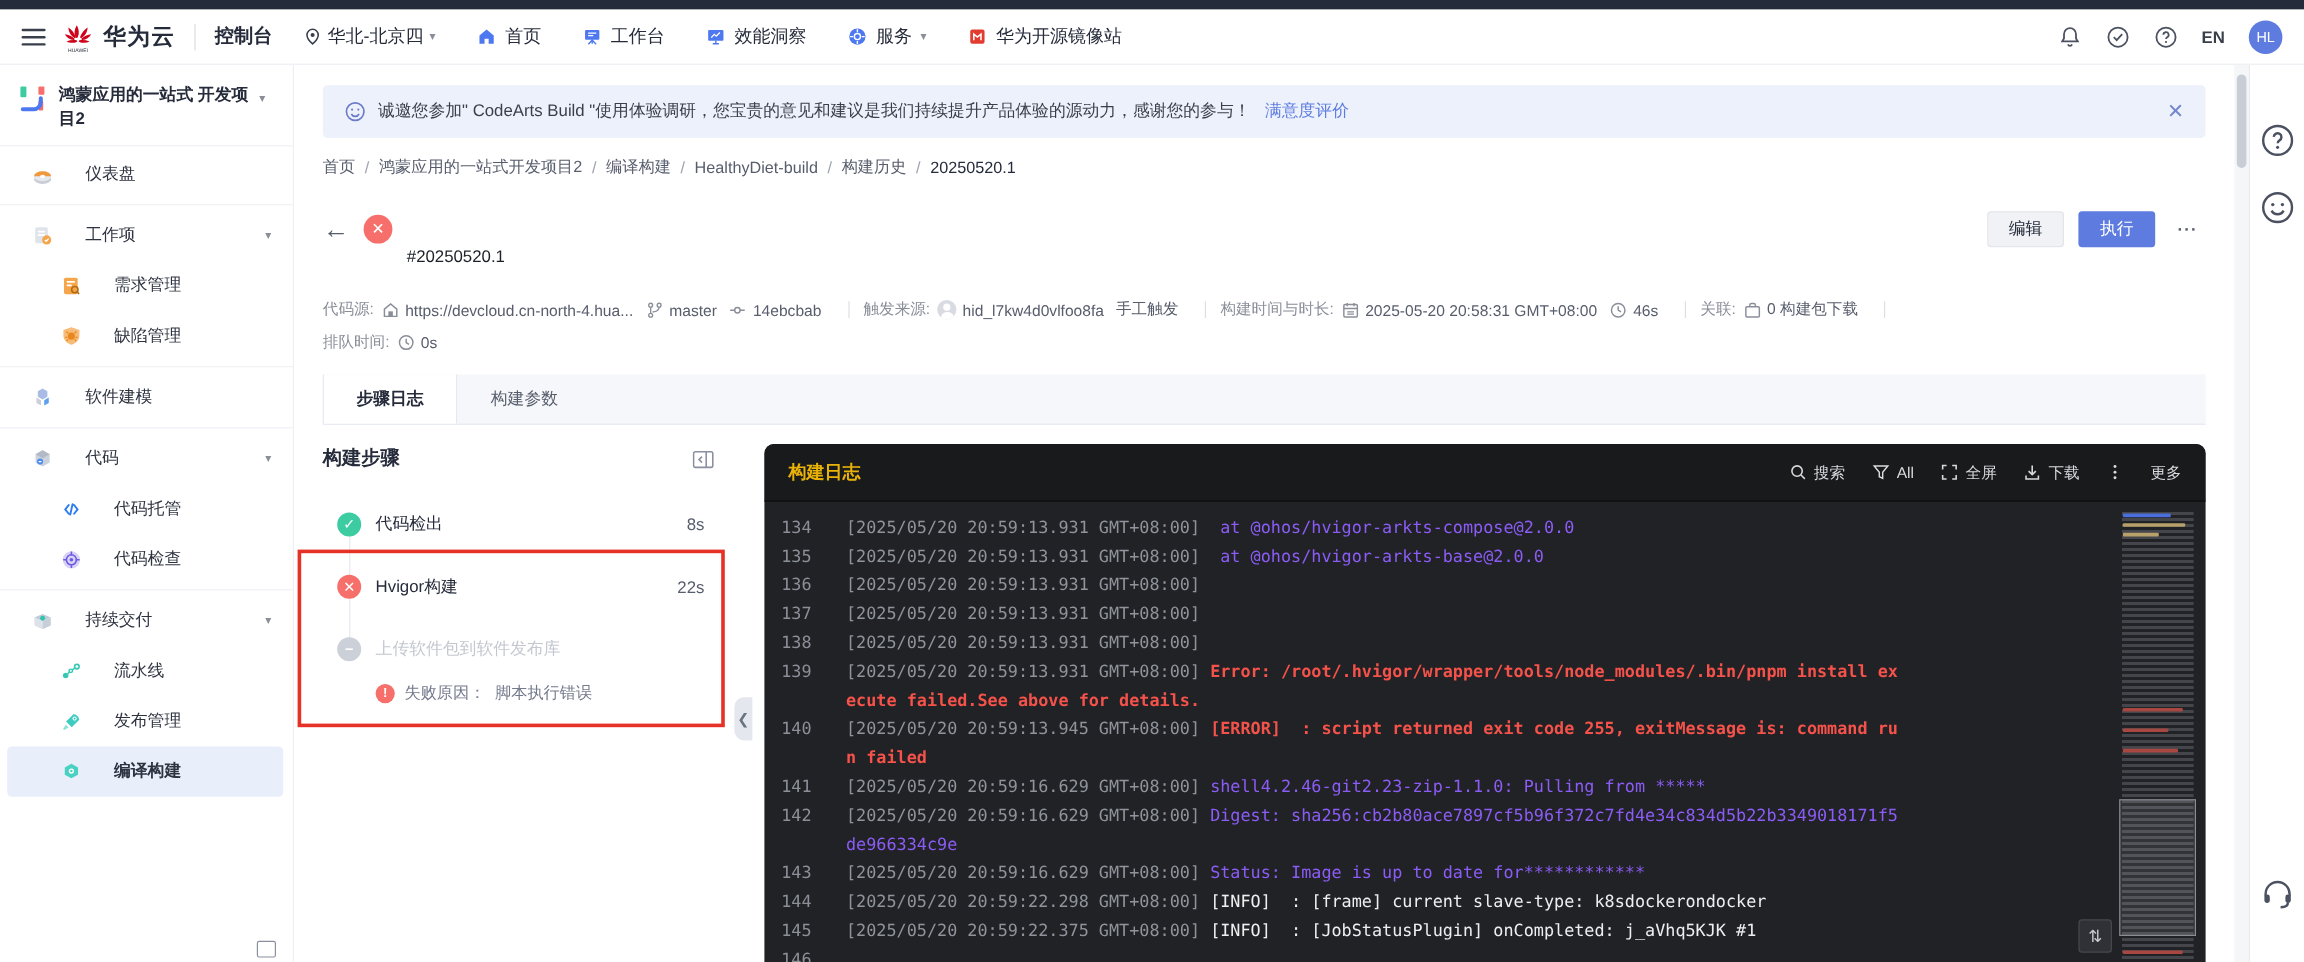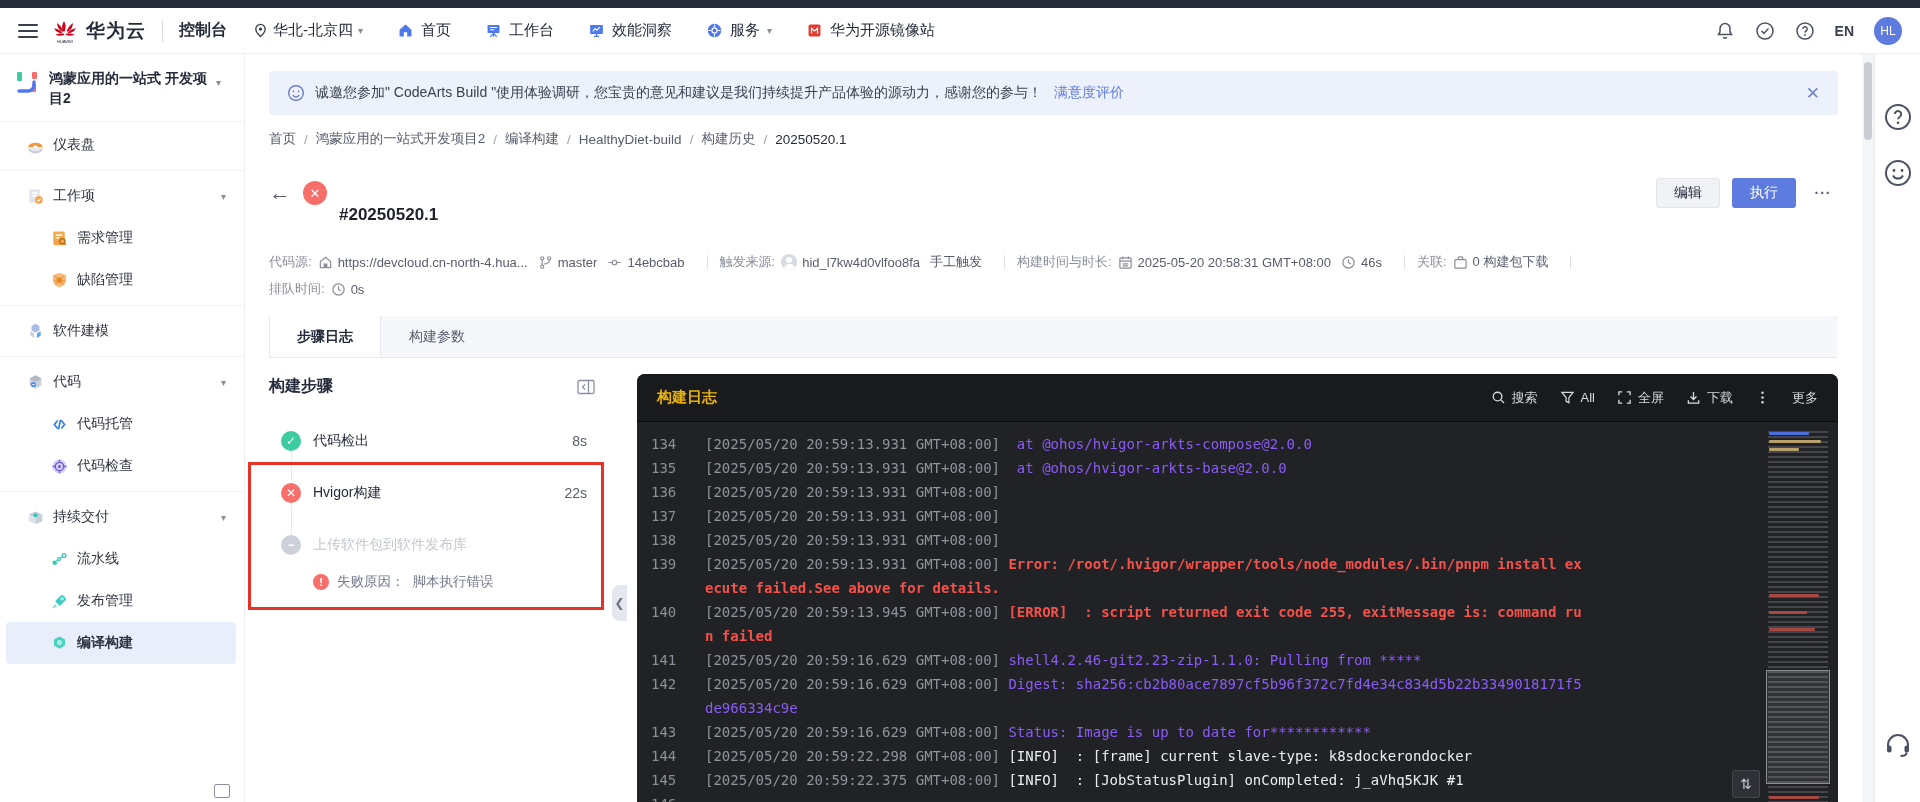--- a/index.html
+++ b/index.html
@@ -24,21 +24,21 @@
   .avatar { width:28px; height:28px; border-radius:50%; background:#5e7ce0; color:#fff; font-size:12px;
     display:flex; align-items:center; justify-content:center; cursor:pointer; }
   .chev { color:#8a8e99; font-size:10px; }
   
   .app { display:flex; height:748px; }
   .sidebar { width:245px; background:#fff; border-right:1px solid #eef0f4; flex:none; position:relative; }
   .proj { display:flex; align-items:flex-start; gap:9px; padding:15px 12px 13px 14px; border-bottom:1px solid #f0f1f5; cursor:pointer; }
   .proj-title { font-size:14px; font-weight:bold; line-height:1.4; width:158px; }
   .proj .chev { margin-top:8px; }
   .sb-list { padding-top:2px; }
-  .sb-row { height:42px; display:flex; align-items:center; gap:8px; padding-left:26px; font-size:14px; cursor:pointer; color:#2e3340; }
+  .sb-row { height:42px; display:flex; align-items:center; gap:26px; padding-left:26px; font-size:14px; cursor:pointer; color:#2e3340; }
   .sb-row.child { padding-left:50px; }
   .sb-row.active { background:#e9eefb; border-radius:4px; margin:0 8px 0 6px; padding-left:20px; font-weight:bold; }
   .sb-row.active.child { padding-left:44px; }
   .sb-row .sb-chev { margin-left:auto; margin-right:18px; }
   .sb-divider { height:1px; background:#f0f1f5; margin:4px 0; }
   .sb-ic { width:19px; height:19px; flex:none; }
   .sb-collapse { position:absolute; bottom:4px; left:214px; width:16px; height:14px; border:1.5px solid #8a90a0; border-radius:2px; cursor:pointer; }
   
   .main { flex:1; padding:0 24px; position:relative; overflow:hidden; }
   .banner { margin-top:17px; height:44px; background:#edf1fb; border-radius:4px; display:flex; align-items:center;
@@ -46,21 +46,21 @@
   .banner-link { color:#5e7ce0; cursor:pointer; margin-left:2px; }
   .banner-close { margin-left:auto; color:#7386cf; font-size:17px; cursor:pointer; }
   .crumbs { margin-top:15px; font-size:13.5px; color:#575d6c; display:flex; gap:8px; align-items:center; }
   .crumb { cursor:pointer; }
   .crumb-sep { color:#9ea3af; }
   .crumb:last-of-type { color:#252b3a; cursor:default; }
   .title-row { margin-top:13px; display:flex; align-items:center; gap:12px; }
   .back { font-size:22px; color:#575d6c; cursor:pointer; line-height:1; }
   .err-badge { width:24px; height:24px; border-radius:50%; background:#f66f6a; color:#fff; font-size:13px; font-weight:bold;
     display:flex; align-items:center; justify-content:center; }
-  .build-id { font-size:17px; font-weight:bold; color:#1d2129;margin-top:44px; }
+  .build-id { font-size:14px; font-weight:normal; color:#1d2129;margin-top:44px; }
   .title-actions { margin-left:auto; display:flex; align-items:center; gap:12px; }
   .btn { height:30px; min-width:64px; border-radius:3px; font-size:14px; display:flex; align-items:center; justify-content:center;
     cursor:pointer; padding:0 14px; }
   .btn-plain { background:#f0f2f5; border:1px solid #e3e5ea; color:#252b3a; }
   .btn-primary { background:#5e7ce0; color:#fff; }
   .btn-more { min-width:30px; padding:0 6px; color:#575d6c; font-weight:bold; letter-spacing:1px; background:none; }
   .meta-row { margin-top:28px; display:flex; align-items:center; font-size:13px; color:#575d6c; flex-wrap:nowrap; }
   .meta-label { color:#8a8e99; margin-right:6px; white-space:nowrap; }
   .meta-ic { width:15px; height:15px; color:#8a8e99; margin-right:5px; flex:none; }
   .meta-sep { width:1px; height:14px; background:#dcdfe6; margin:0 12px; flex:none; }

